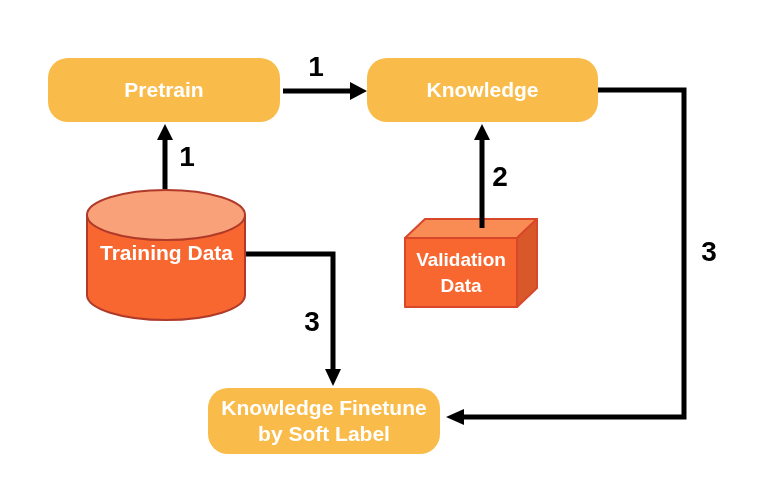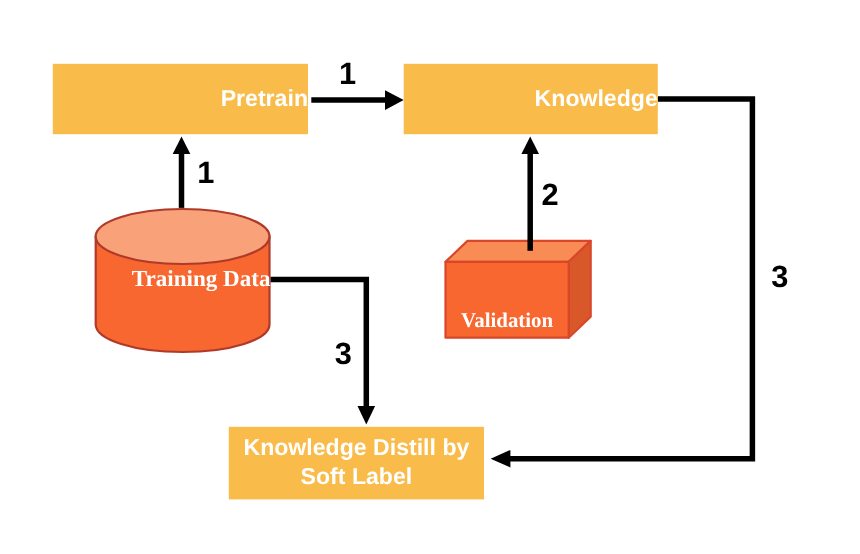--- a/index.html
+++ b/index.html
@@ -11,30 +11,31 @@
   }
   .canvas{position:absolute;inset:0;}
   svg.layer{position:absolute;left:0;top:0;}
 
   .node{
     position:absolute;
     background:var(--box-fill);
     color:var(--node-text-color);
     font-weight:bold;
     font-size:21px;
-    display:flex;align-items:center;justify-content:flex-end;
+    display:flex;align-items:center;justify-content:center;
     text-align:center;
     line-height:1.25;
+    border-radius:20px;
   }
-  .node.plain{background:transparent;font-family:Liberation Serif, serif;}
+  .node.plain{background:transparent;}
   #node-pretrain{left:48px;top:58px;width:232px;height:64px;}
   #node-finetune{left:367px;top:58px;width:231px;height:64px;}
   #node-distill{left:208px;top:388px;width:232px;height:66px;padding:0 10px;box-sizing:border-box;}
   #label-training{left:87px;top:228px;width:159px;height:50px;font-size:21px;}
-  #label-validation{left:405px;top:238px;width:112px;height:69px;font-size:19px;line-height:1.35;margin-top:32px;}
+  #label-validation{left:405px;top:238px;width:112px;height:69px;font-size:19px;line-height:1.35;}
 
   .edge-label{
     position:absolute;
     transform:translate(-50%,-50%);
     font-weight:bold;
     font-size:28px;
     color:var(--edge-label-color);
     white-space:nowrap;
   }
   #edge-label-1a{left:316px;top:67px;}
@@ -97,21 +98,21 @@
 
   <div class="node" id="node-pretrain">
     <span>Pretrain</span>
   </div>
 
   <div class="node" id="node-finetune">
     <span>Knowledge</span>
   </div>
 
   <div class="node" id="node-distill">
-    <span>Knowledge Distill by Soft Label</span>
+    <span>Knowledge Finetune by Soft Label</span>
   </div>
 
   <div class="node plain" id="label-training">
     <span>Training Data</span>
   </div>
 
   <div class="node plain" id="label-validation">
     <span>Validation Data</span>
   </div>
 

